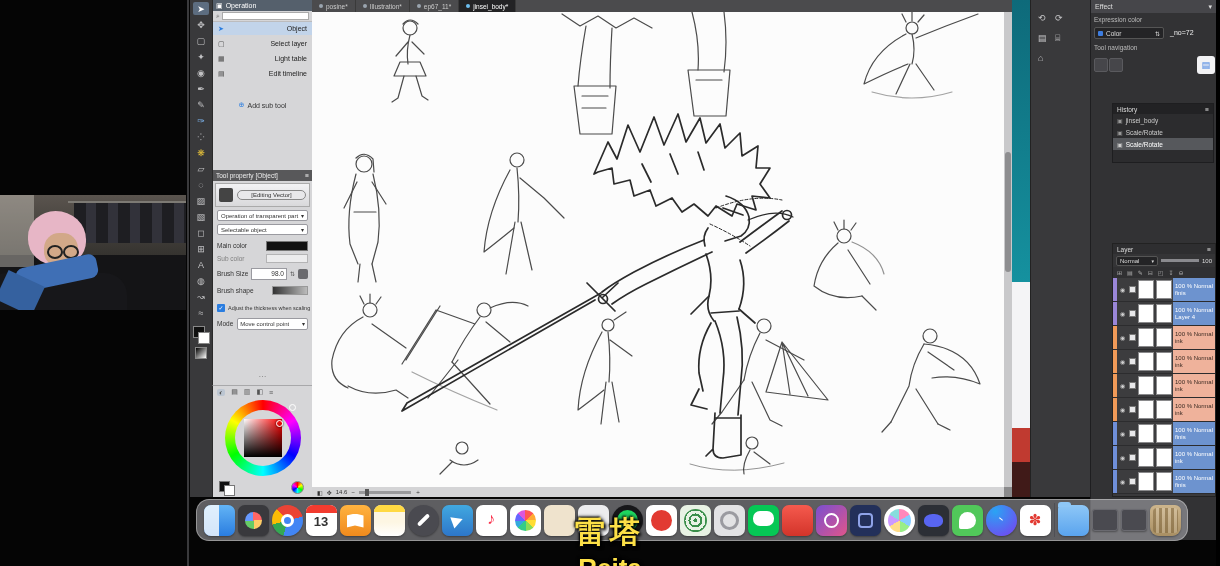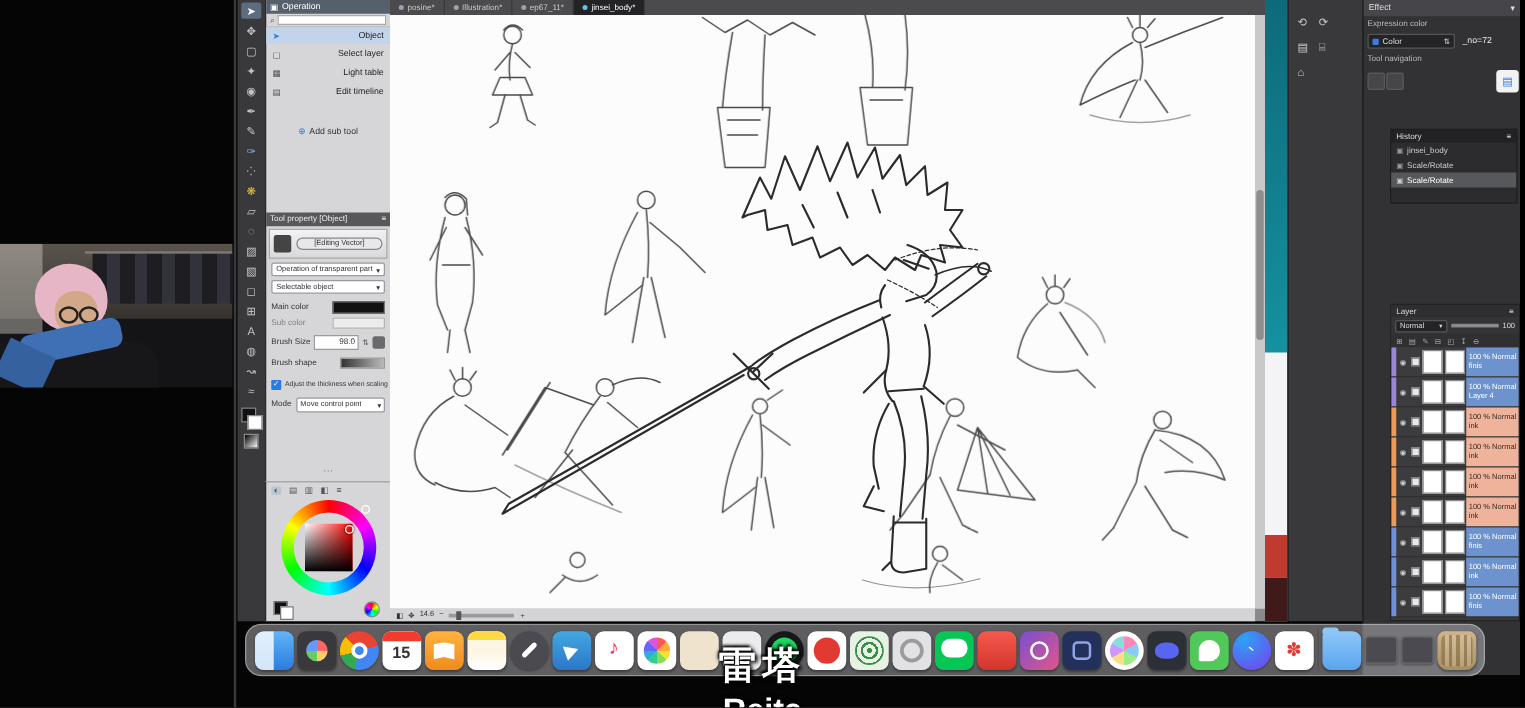--- a/index.html
+++ b/index.html
@@ -136,21 +136,21 @@
   .i-asterisk{background:#fff;}
   .i-asterisk .glyph{position:absolute;left:0;right:0;top:6px;text-align:center;font-size:15px;color:#e23a32;}
   .i-folder{background:linear-gradient(180deg,#8ec7f7,#5aa4ee);border-radius:4px 7px 7px 7px;}
   .i-folder::before{content:"";position:absolute;left:0;top:-3px;width:13px;height:5px;background:#8ec7f7;border-radius:3px 3px 0 0;}
   .i-mini{width:24px;height:20px;background:#4a4a50;border:1px solid #6a6a70;border-radius:3px;align-self:center;
           box-shadow:0 1px 2px rgba(0,0,0,.35);flex:none;}
   .i-trash{background:linear-gradient(180deg,#cdb58c,#a98f63);border-radius:6px 6px 9px 9px;}
   .i-trash::after{content:"";position:absolute;inset:3px;background:repeating-linear-gradient(90deg,rgba(120,95,55,.5) 0 3px,rgba(255,255,255,.15) 3px 6px);border-radius:4px;}
   .dock-div{width:1px;height:34px;background:rgba(70,70,75,.6);flex:none;}
   
-  .subtitle{position:absolute;left:0;width:100%;text-align:center;color:#ffffff;font-weight:bold;z-index:60;
+  .subtitle{position:absolute;left:0;width:100%;text-align:center;color:#fde047;font-weight:bold;z-index:60;
             text-shadow:0 0 4px #000,2px 2px 3px #000,-1px -1px 2px #000;}
 </style>
 </head>
 <body>
 
 <div id="root">
 
   <div id="webcam" class="abs">
     <div class="abs" style="left:0;top:0;width:100%;height:60px;background:linear-gradient(180deg,#5a544e,#35332f);"></div>
     <div class="abs" style="left:0;top:0;width:34px;height:72px;background:#cfc9c2;opacity:.45;"></div>
@@ -617,21 +617,21 @@
       </div>
     </div>
   </div>
   <div class="abs" style="left:1216px;top:0;width:4px;height:566px;background:#000;"></div>
 
   <div id="dock" class="abs">
     <div class="di i-finder"></div>
     <div class="di i-launchpad"></div>
     <div class="di i-chrome"></div>
     <div class="di i-calendar">
-        <span class="cal-num">15</span>
+        <span class="cal-num">13</span>
       </div>
     <div class="di i-books"></div>
     <div class="di i-notes"></div>
     <div class="di i-pencil"></div>
     <div class="di i-blue"></div>
     <div class="di i-music">
         <span class="glyph">♪</span>
       </div>
     <div class="di i-photos"></div>
     <div class="di i-cream"></div>

